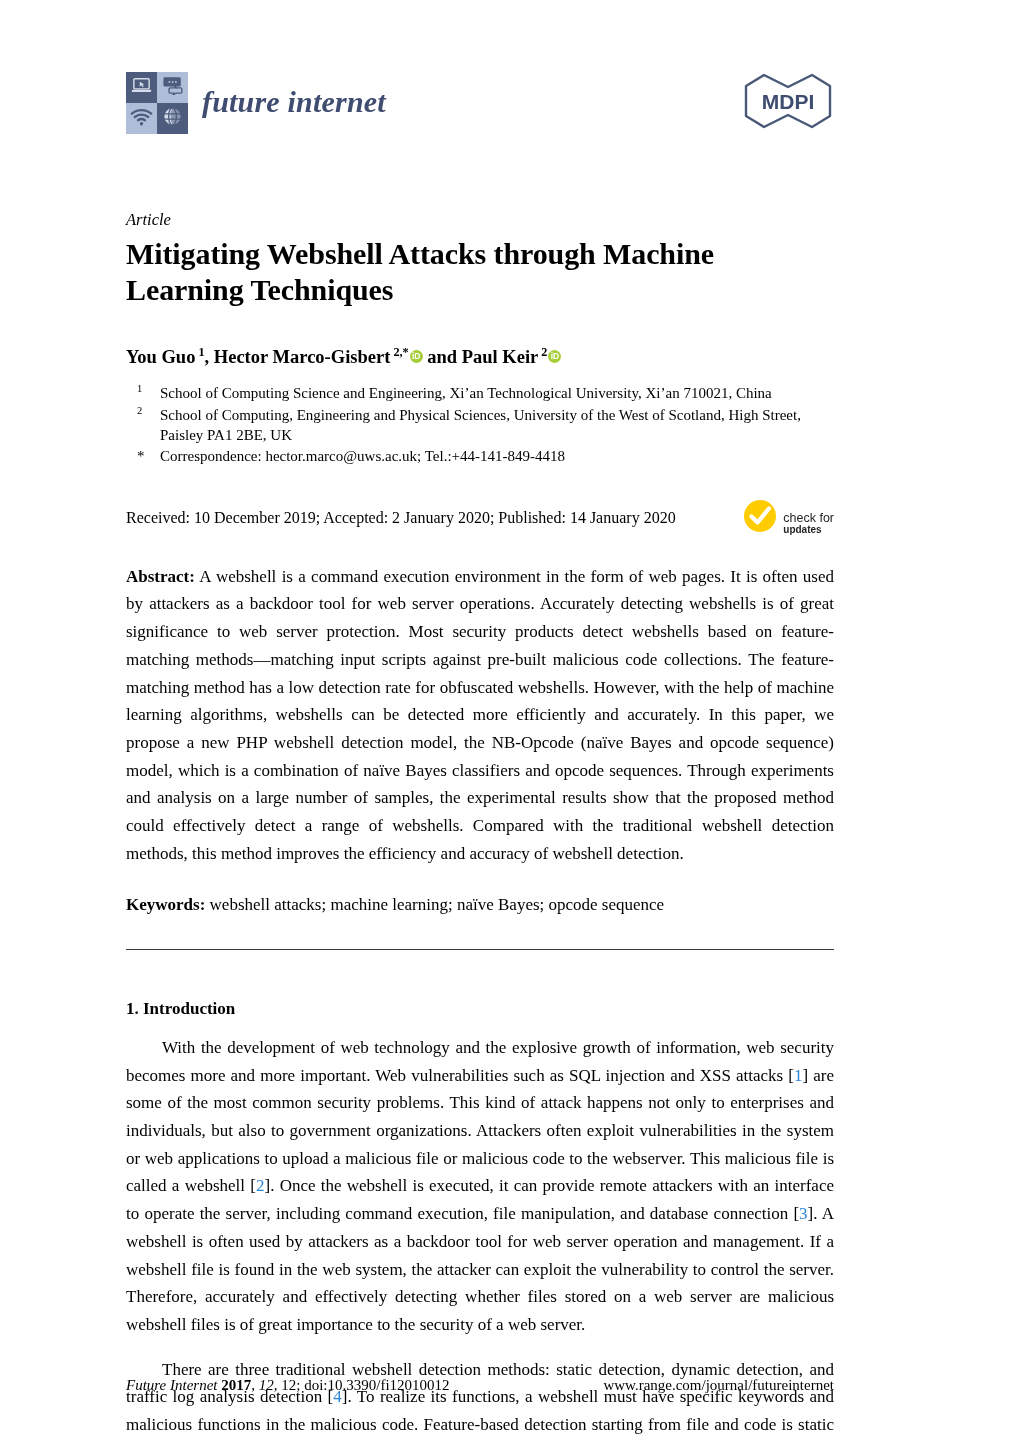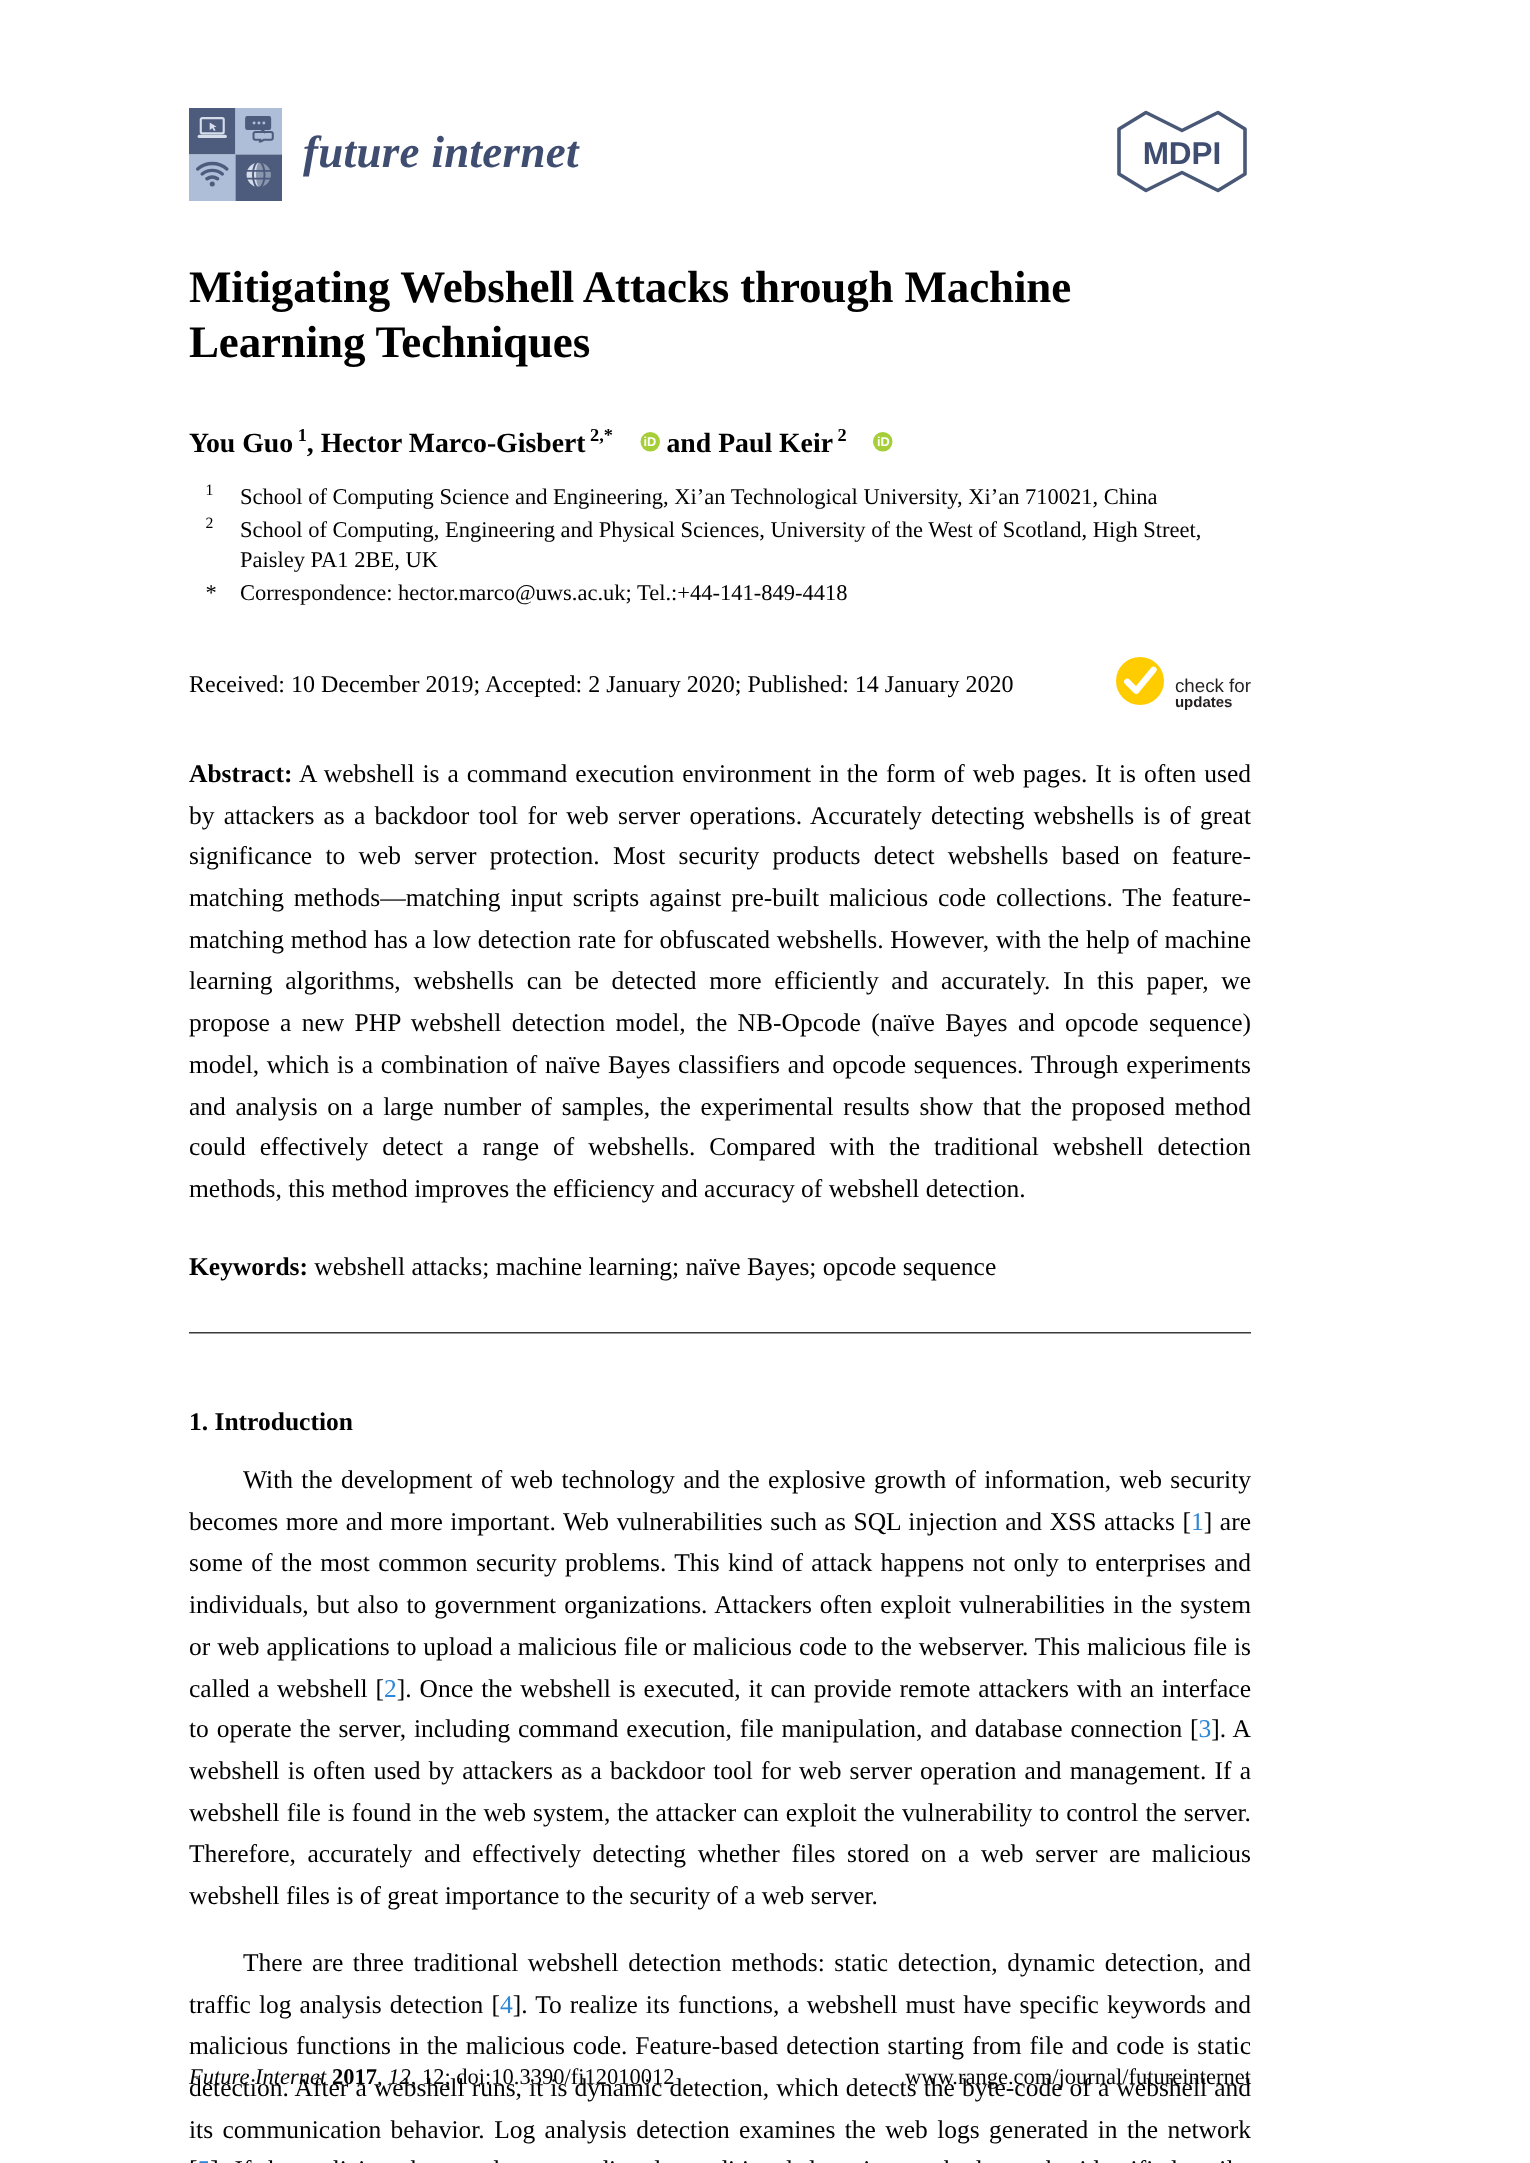--- a/index.html
+++ b/index.html
@@ -97,21 +97,21 @@
     height: 13px;
     border-radius: 50%;
     background: #a6ce39;
     color: #ffffff;
     font-size: 8.5px;
     font-weight: bold;
     font-family: "Liberation Sans", sans-serif;
     line-height: 13px;
     text-align: center;
     vertical-align: 4px;
-    margin-left: 18px;
+    margin-left: 1px;
     font-style: normal;
   }
 
   .affiliations {
     margin-top: 14px;
     font-size: 15px;
     line-height: 1.36;
   }
   .affil-row {
     display: flex;
@@ -277,20 +277,21 @@
     </div>
 
     <div class="mdpi-logo">
       <svg width="92" height="58" viewBox="0 0 92 58" aria-hidden="true">
         <path d="M4 14 L22 3 L46 15 L70 3 L88 14 L88 44 L70 55 L46 43 L22 55 L4 44 Z" fill="none" stroke="#4a5878" stroke-width="2.4" stroke-linejoin="round"></path>
         <text x="46" y="37" text-anchor="middle" font-family="Liberation Sans, sans-serif" font-size="21" font-weight="bold" fill="#3f4d70">MDPI</text>
       </svg>
     </div>
   </div>
 
+  <div class="article-type">Article</div>
 
   <h1 class="paper-title">Mitigating Webshell Attacks through Machine Learning Techniques</h1>
 
   <div class="authors">
     <span>You Guo</span><span class="supmark"><sup>&nbsp;1</sup></span><span>,&nbsp;</span><span>Hector Marco-Gisbert</span><span><sup>&nbsp;2,*</sup></span><span class="orcid">iD</span><span>&nbsp;and&nbsp;</span><span>Paul Keir</span><span><sup>&nbsp;2</sup></span><span class="orcid">iD</span>
   </div>
 
   <div class="affiliations">
     <div class="affil-row">
       <div class="affil-marker sup-num">1</div>

